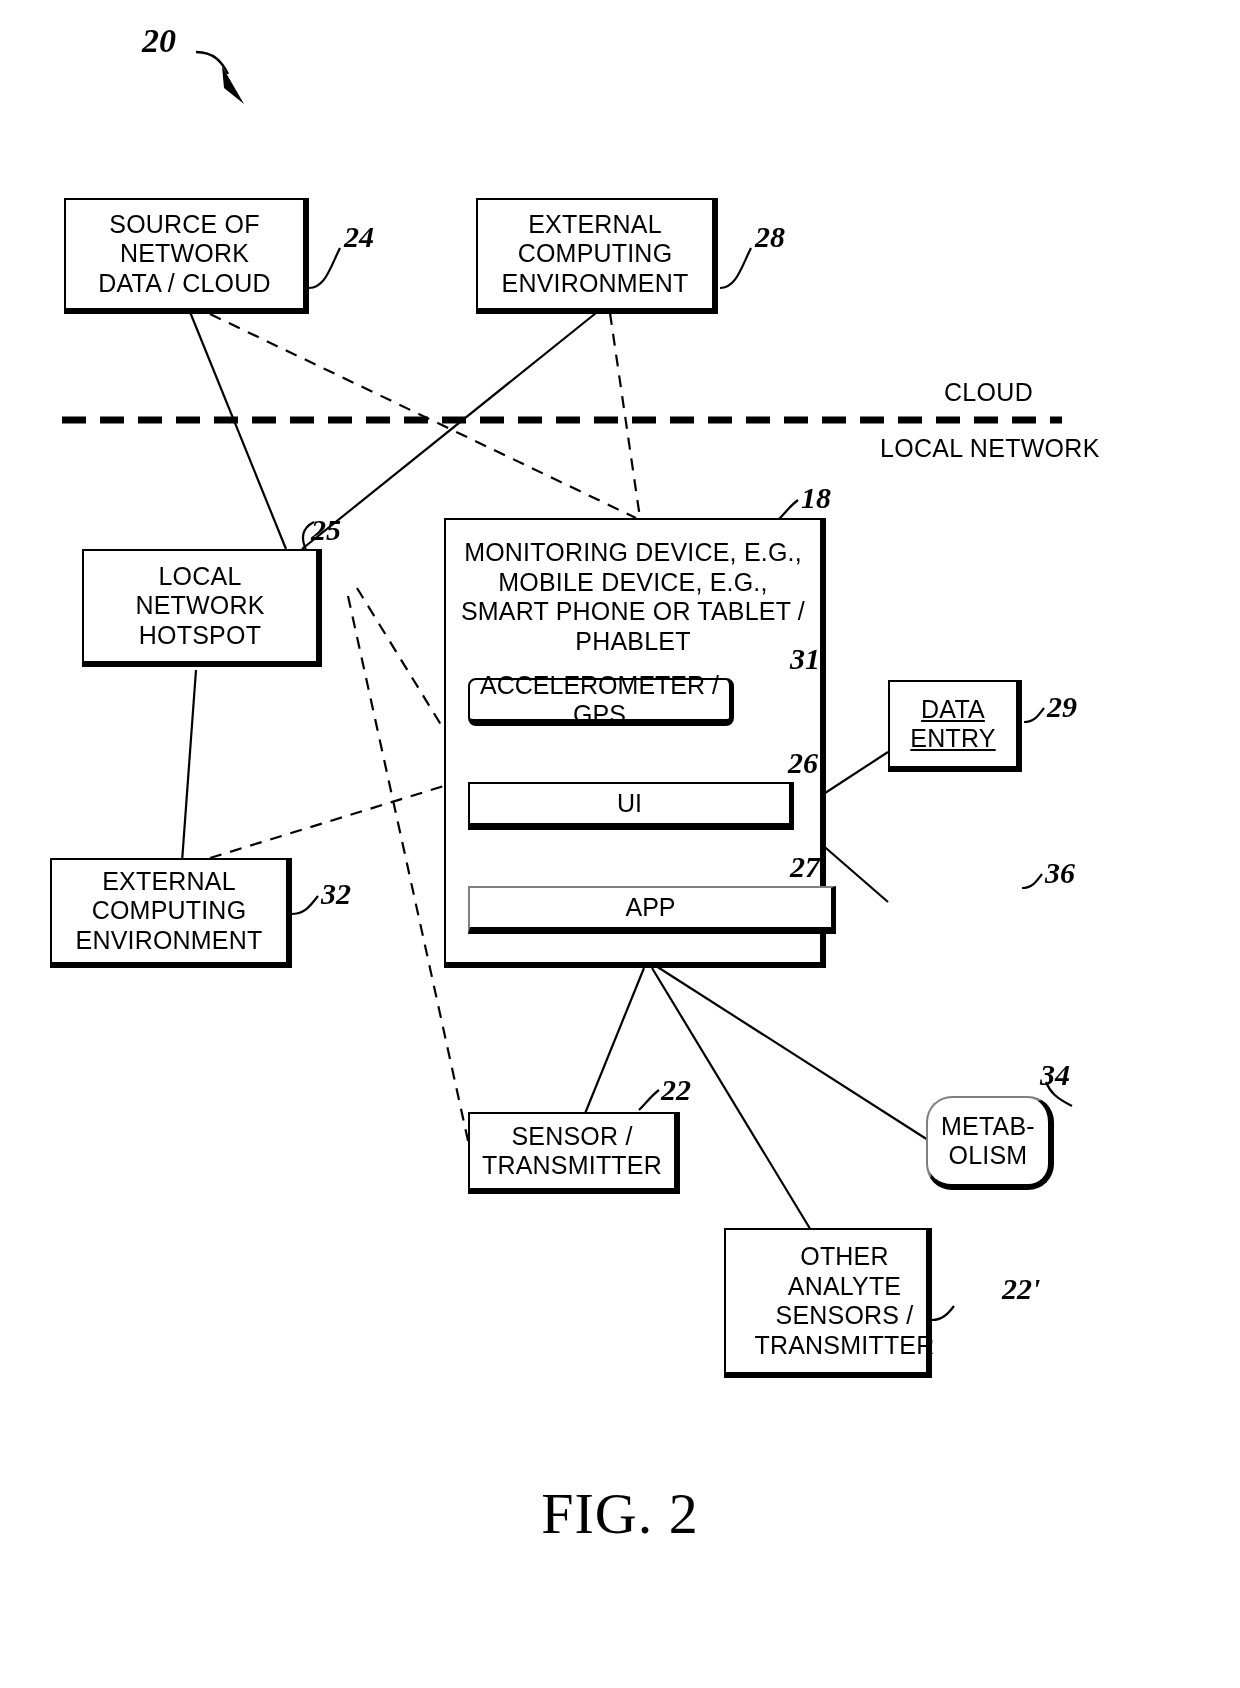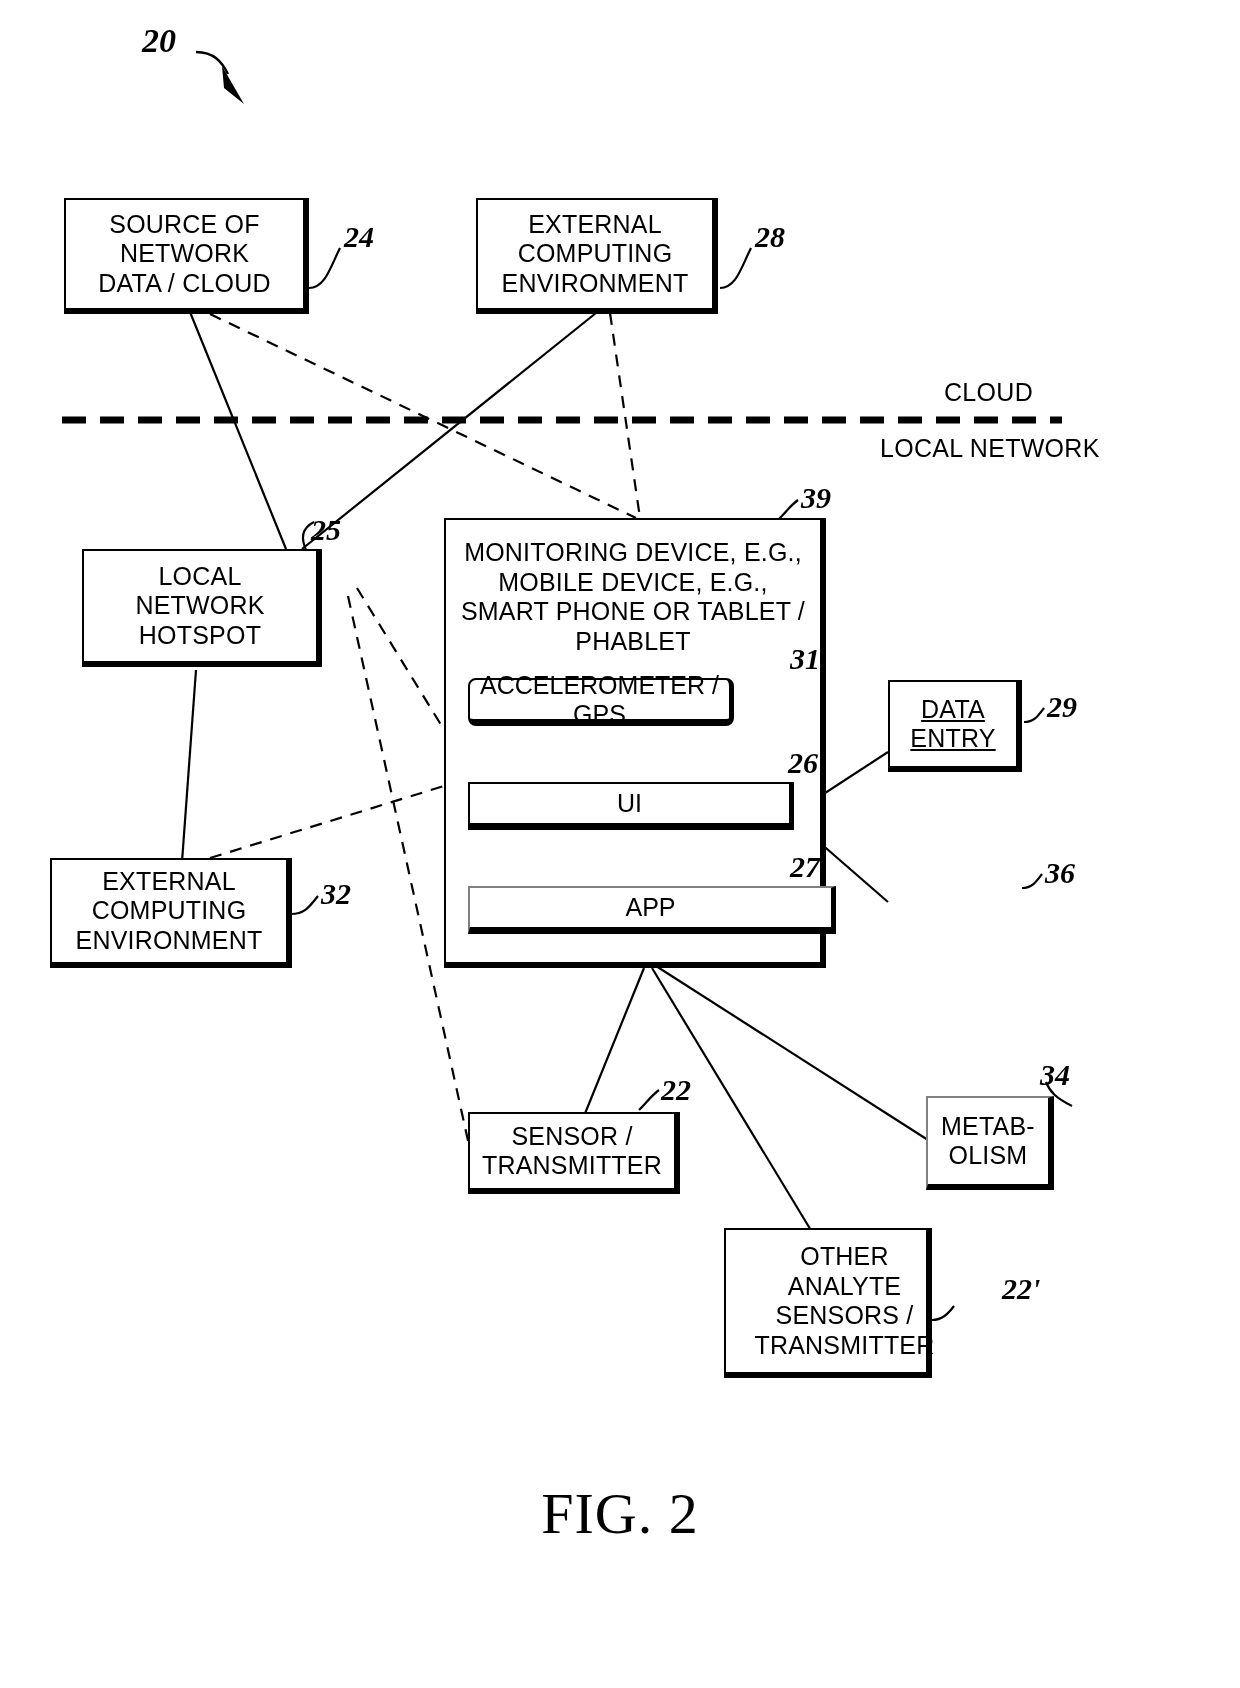--- a/index.html
+++ b/index.html
@@ -161,21 +161,21 @@
       <path d="M932,1320 C 942,1320 948,1314 954,1306"></path>
     </g>
   </svg>
 
   <div id="fignum-20">20</div>
 
   <div class="reflabel" style="left:344px; top:220px;">24</div>
   <div class="reflabel" style="left:755px; top:220px;">28</div>
   <div class="reflabel" style="left:311px; top:513px;">25</div>
   <div class="reflabel" style="left:321px; top:877px;">32</div>
-  <div class="reflabel" style="left:801px; top:481px;">39</div>
+  <div class="reflabel" style="left:801px; top:481px;">18</div>
   <div class="reflabel" style="left:790px; top:642px;">31</div>
   <div class="reflabel" style="left:788px; top:746px;">26</div>
   <div class="reflabel" style="left:790px; top:850px;">27</div>
   <div class="reflabel" style="left:1047px; top:690px;">29</div>
   <div class="reflabel" style="left:1045px; top:856px;">36</div>
   <div class="reflabel" style="left:661px; top:1073px;">22</div>
   <div class="reflabel" style="left:1040px; top:1058px;">34</div>
   <div class="reflabel" style="left:962px; top:1272px;margin-left:40px;">22'</div>
 
   <div class="plainlabel" style="left:944px; top:378px;">CLOUD</div>
@@ -228,21 +228,21 @@
     <span class="txt">DATA
 ENTRY</span>
   </div>
 
 
   <div class="node" style="left:468px; top:1112px; width:212px; height:82px;">
     <span class="txt">SENSOR /
 TRANSMITTER</span>
   </div>
 
-  <div class="node" style="left:926px; top:1096px; width:128px; height:94px; border-top-color:#808080; border-left-color:#808080;">
+  <div class="node" style="left:926px; top:1096px; width:128px; height:94px; border-top-color:#808080; border-left-color:#808080;border-radius:26px;">
     <span class="txt">METAB-
 OLISM</span>
   </div>
 
   <div class="node" style="left:724px; top:1228px; width:208px; height:150px;padding-left:37px;">
     <span class="txt">OTHER
 ANALYTE
 SENSORS /
 TRANSMITTER</span>
   </div>

